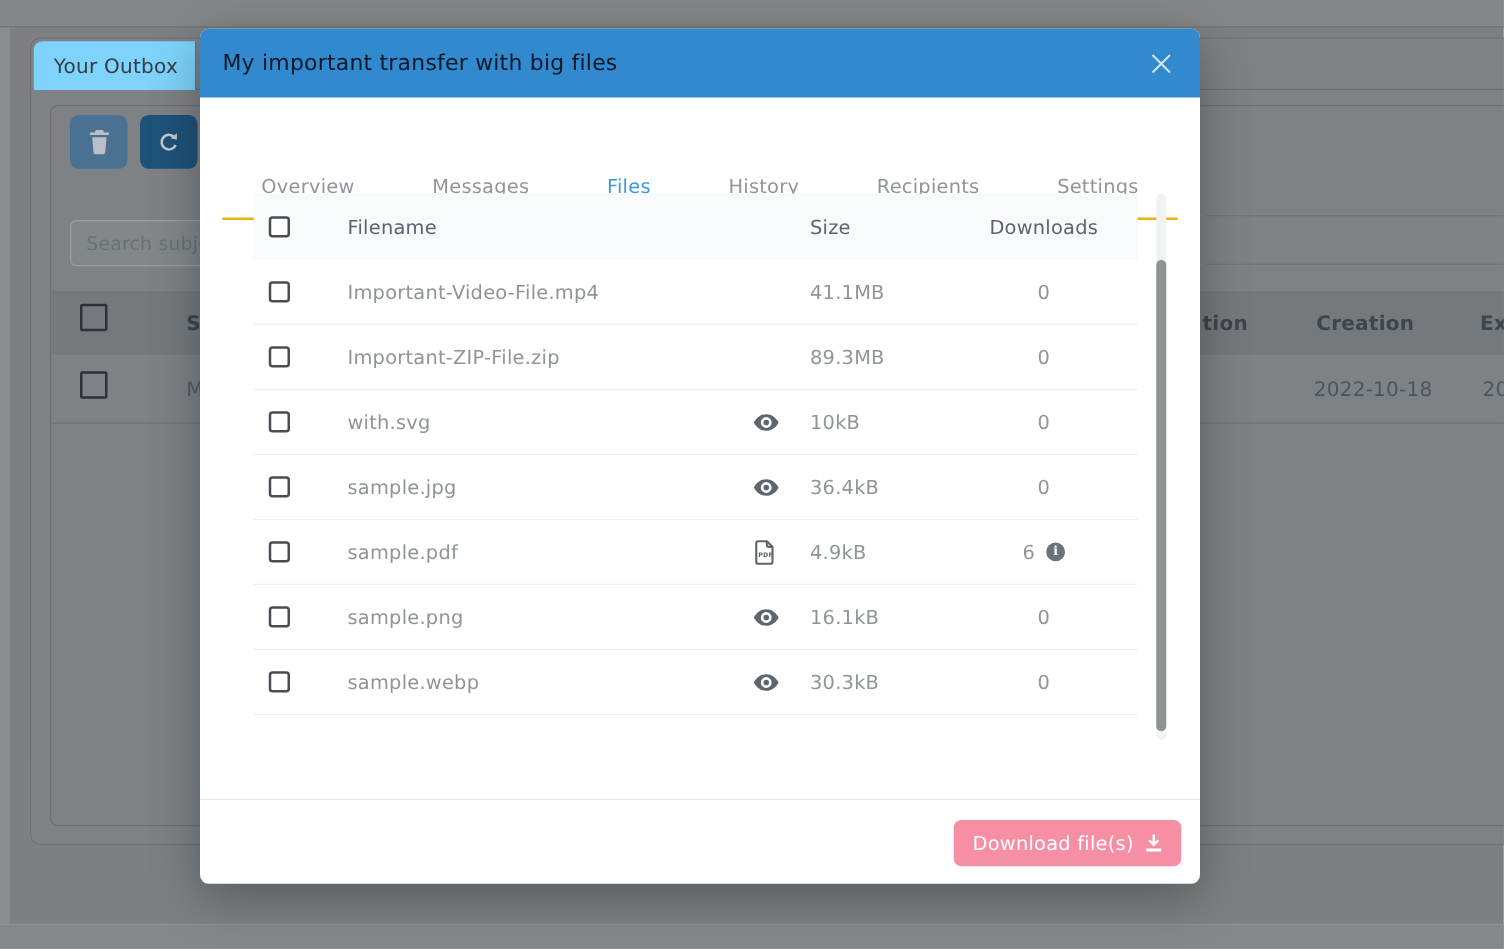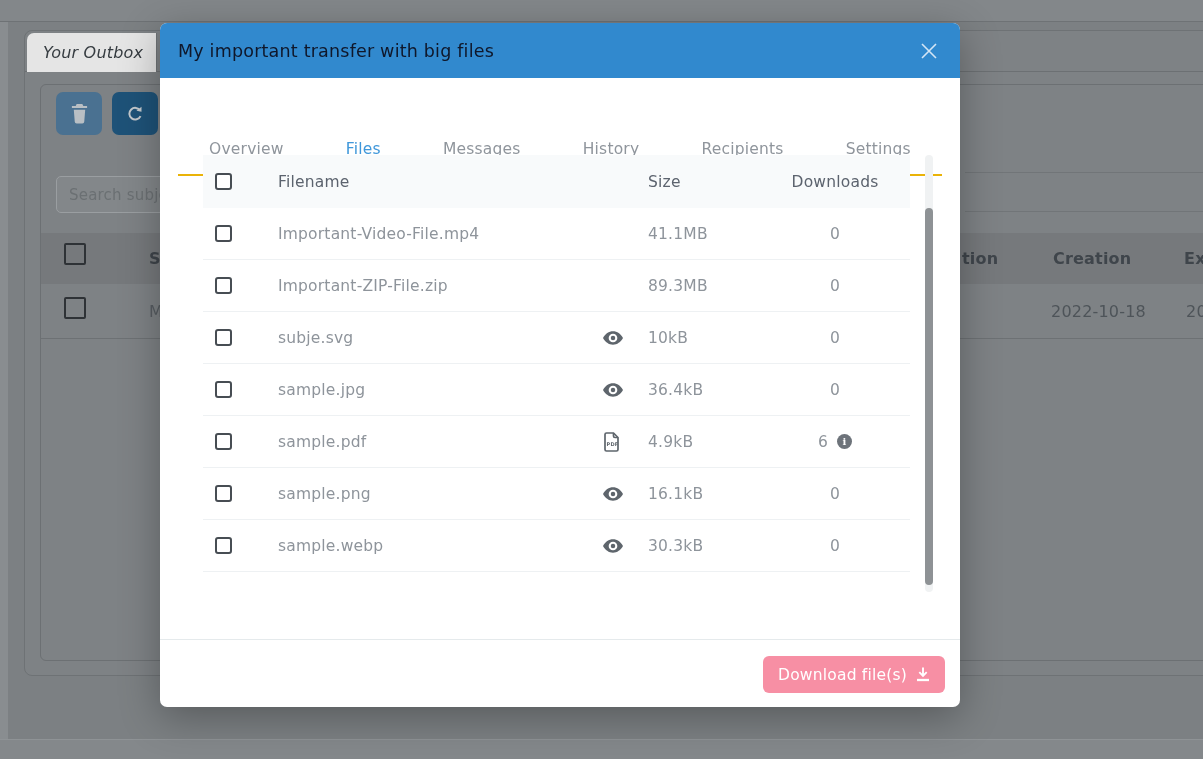--- a/index.html
+++ b/index.html
@@ -16,23 +16,23 @@
     background:#83878a; border-bottom:1px solid #6e7275; }
   .bg-leftstrip { position:absolute; left:0; top:22px; width:8px; height:717px; background:#898d90; }
   .bg-bottombar { position:absolute; left:0; top:739px; width:1203px; height:20px;
     background:#84888b; border-top:1px solid #8f9396; }
 
   .bg-card { position:absolute; left:24px; top:30px; width:1185px; height:646px;
     background:#7e8285; border:1px solid #6e7275; border-radius:8px 0 0 8px; }
   .bg-card-tabs { position:absolute; left:0; top:0; width:100%; height:41px;
     border-bottom:1px solid #6c7073; }
   .bg-outbox-tab { position:absolute; left:2px; top:2px; width:130px; height:39px;
-    background:#e5e5e5; border-right:1px solid #6f7376; border-radius:7px 0 0 0;
+    background:#7dd3fc; border-right:1px solid #6f7376; border-radius:7px 0 0 0;
     display:flex; align-items:center; padding-left:16px;
-    color:#363c41; font-size:16px;font-style:italic; }
+    color:#363c41; font-size:16px; }
 
   .bg-inner-card { position:absolute; left:40px; top:84px; width:1170px; height:577px;
     background:#7e8285; border:1px solid #6c7073; border-radius:6px; }
 
   .bg-btn { position:absolute; width:46px; height:43px; border-radius:7px;
     display:flex; align-items:center; justify-content:center; }
   .bg-btn-trash { left:56px; top:92px; background:#4a7191; }
   .bg-btn-refresh { left:112px; top:92px; background:#1e5278; }
 
   .bg-search { position:absolute; left:56px; top:176px; width:320px; height:37px;
@@ -158,22 +158,22 @@
     <span class="modal-title">My important transfer with big files</span>
     <span class="modal-close">
       <svg width="18" height="18" viewBox="0 0 18 18">
         <path d="M2 2l14 14M16 2L2 16" stroke="#d3e5f5" stroke-width="1.6" fill="none"></path>
       </svg>
     </span>
   </div>
 
   <div class="tabs">
       <div class="tab">Overview</div>
+      <div class="tab">Messages</div>
       <div class="tab active">Files</div>
-      <div class="tab">Messages</div>
       <div class="tab">History</div>
       <div class="tab">Recipients</div>
       <div class="tab">Settings</div>
     </div>
 
   <div class="scroll-area">
     <div class="ftable">
       <div class="frow fhead">
         <div class="col-cb">
           <div class="cbx"></div>
@@ -203,21 +203,21 @@
             <div class="col-icon"></div>
             <div class="col-size">89.3MB</div>
             <div class="col-dl">
               <span>0</span>
             </div>
           </div>
           <div class="frow">
             <div class="col-cb">
               <div class="cbx"></div>
             </div>
-            <div class="col-name">subje.svg</div>
+            <div class="col-name">with.svg</div>
             <div class="col-icon">
               <svg width="20" height="14" viewBox="0 0 24 16" style="cursor:pointer">
                 <path d="M12 0C7 0 2.7 3.1 0 8c2.7 4.9 7 8 12 8s9.3-3.1 12-8c-2.7-4.9-7-8-12-8zm0 13.2A5.2 5.2 0 1 1 12 2.8a5.2 5.2 0 0 1 0 10.4z" fill="#5e656c"></path>
                 <circle cx="12" cy="8" r="2.7" fill="#5e656c"></circle>
               </svg>
             </div>
             <div class="col-size">10kB</div>
             <div class="col-dl">
               <span>0</span>
             </div>

